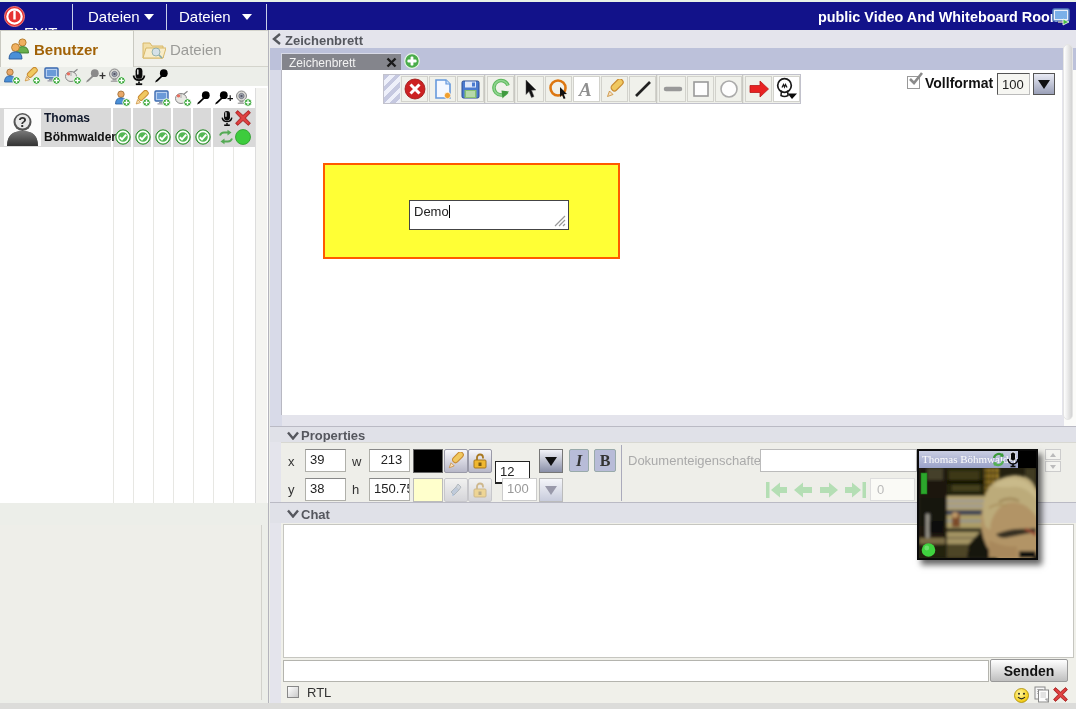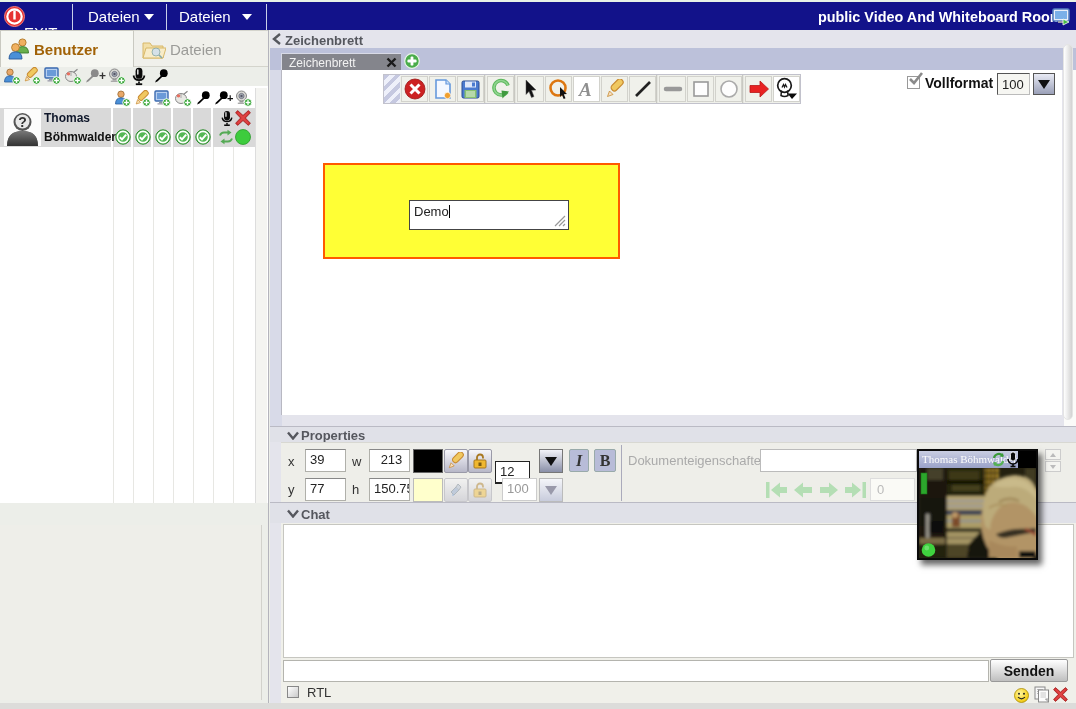--- a/index.html
+++ b/index.html
@@ -475,21 +475,21 @@
     <span class="abs" style="left:479px;top:6px;width:157px;height:23px;background:#fff;border:1px solid #bbb;"></span>
     <span class="abs" style="left:764px;top:6px;width:16px;height:11px;background:#f4f4f0;border:1px solid #ccc;"></span>
     <span class="abs" style="left:764px;top:18px;width:16px;height:11px;background:#f4f4f0;border:1px solid #ccc;"></span>
     <svg class="abs" style="left:768px;top:9px;" width="8" height="6" viewBox="0 0 8 6">
         <path d="M1 5 L4 1 L7 5 Z" fill="#bbb"></path>
       </svg>
     <svg class="abs" style="left:768px;top:21px;" width="8" height="6" viewBox="0 0 8 6">
         <path d="M1 1 L4 5 L7 1 Z" fill="#bbb"></path>
       </svg>
     <span class="plabel" style="left:7px;top:39px;">y</span>
-    <span class="pinput" style="left:24px;top:35px;width:41px;">77</span>
+    <span class="pinput" style="left:24px;top:35px;width:41px;">38</span>
     <span class="plabel" style="left:71px;top:39px;">h</span>
     <span class="pinput" style="left:88px;top:35px;width:41px;overflow:hidden;">150.75</span>
     <span class="abs" style="left:132px;top:35px;width:30px;height:24px;background:#ffffcc;border:1px solid #bbb;"></span>
     <span class="pbtn dis" style="left:163px;top:35px;">
         <svg width="16" height="16" viewBox="0 0 16 16">
           <path d="M3 10 L8 5 L11 8 L6 13 Z" fill="#88a0c8" stroke="#567" stroke-width="0.8"></path>
           <path d="M8 5 L10 2 L13 5 L11 8" fill="#aab8d0" stroke="#567" stroke-width="0.8"></path>
           <path d="M4 13 Q5 11 6 13 Q5 15 4 13" fill="#5588cc"></path>
         </svg>
       </span>

